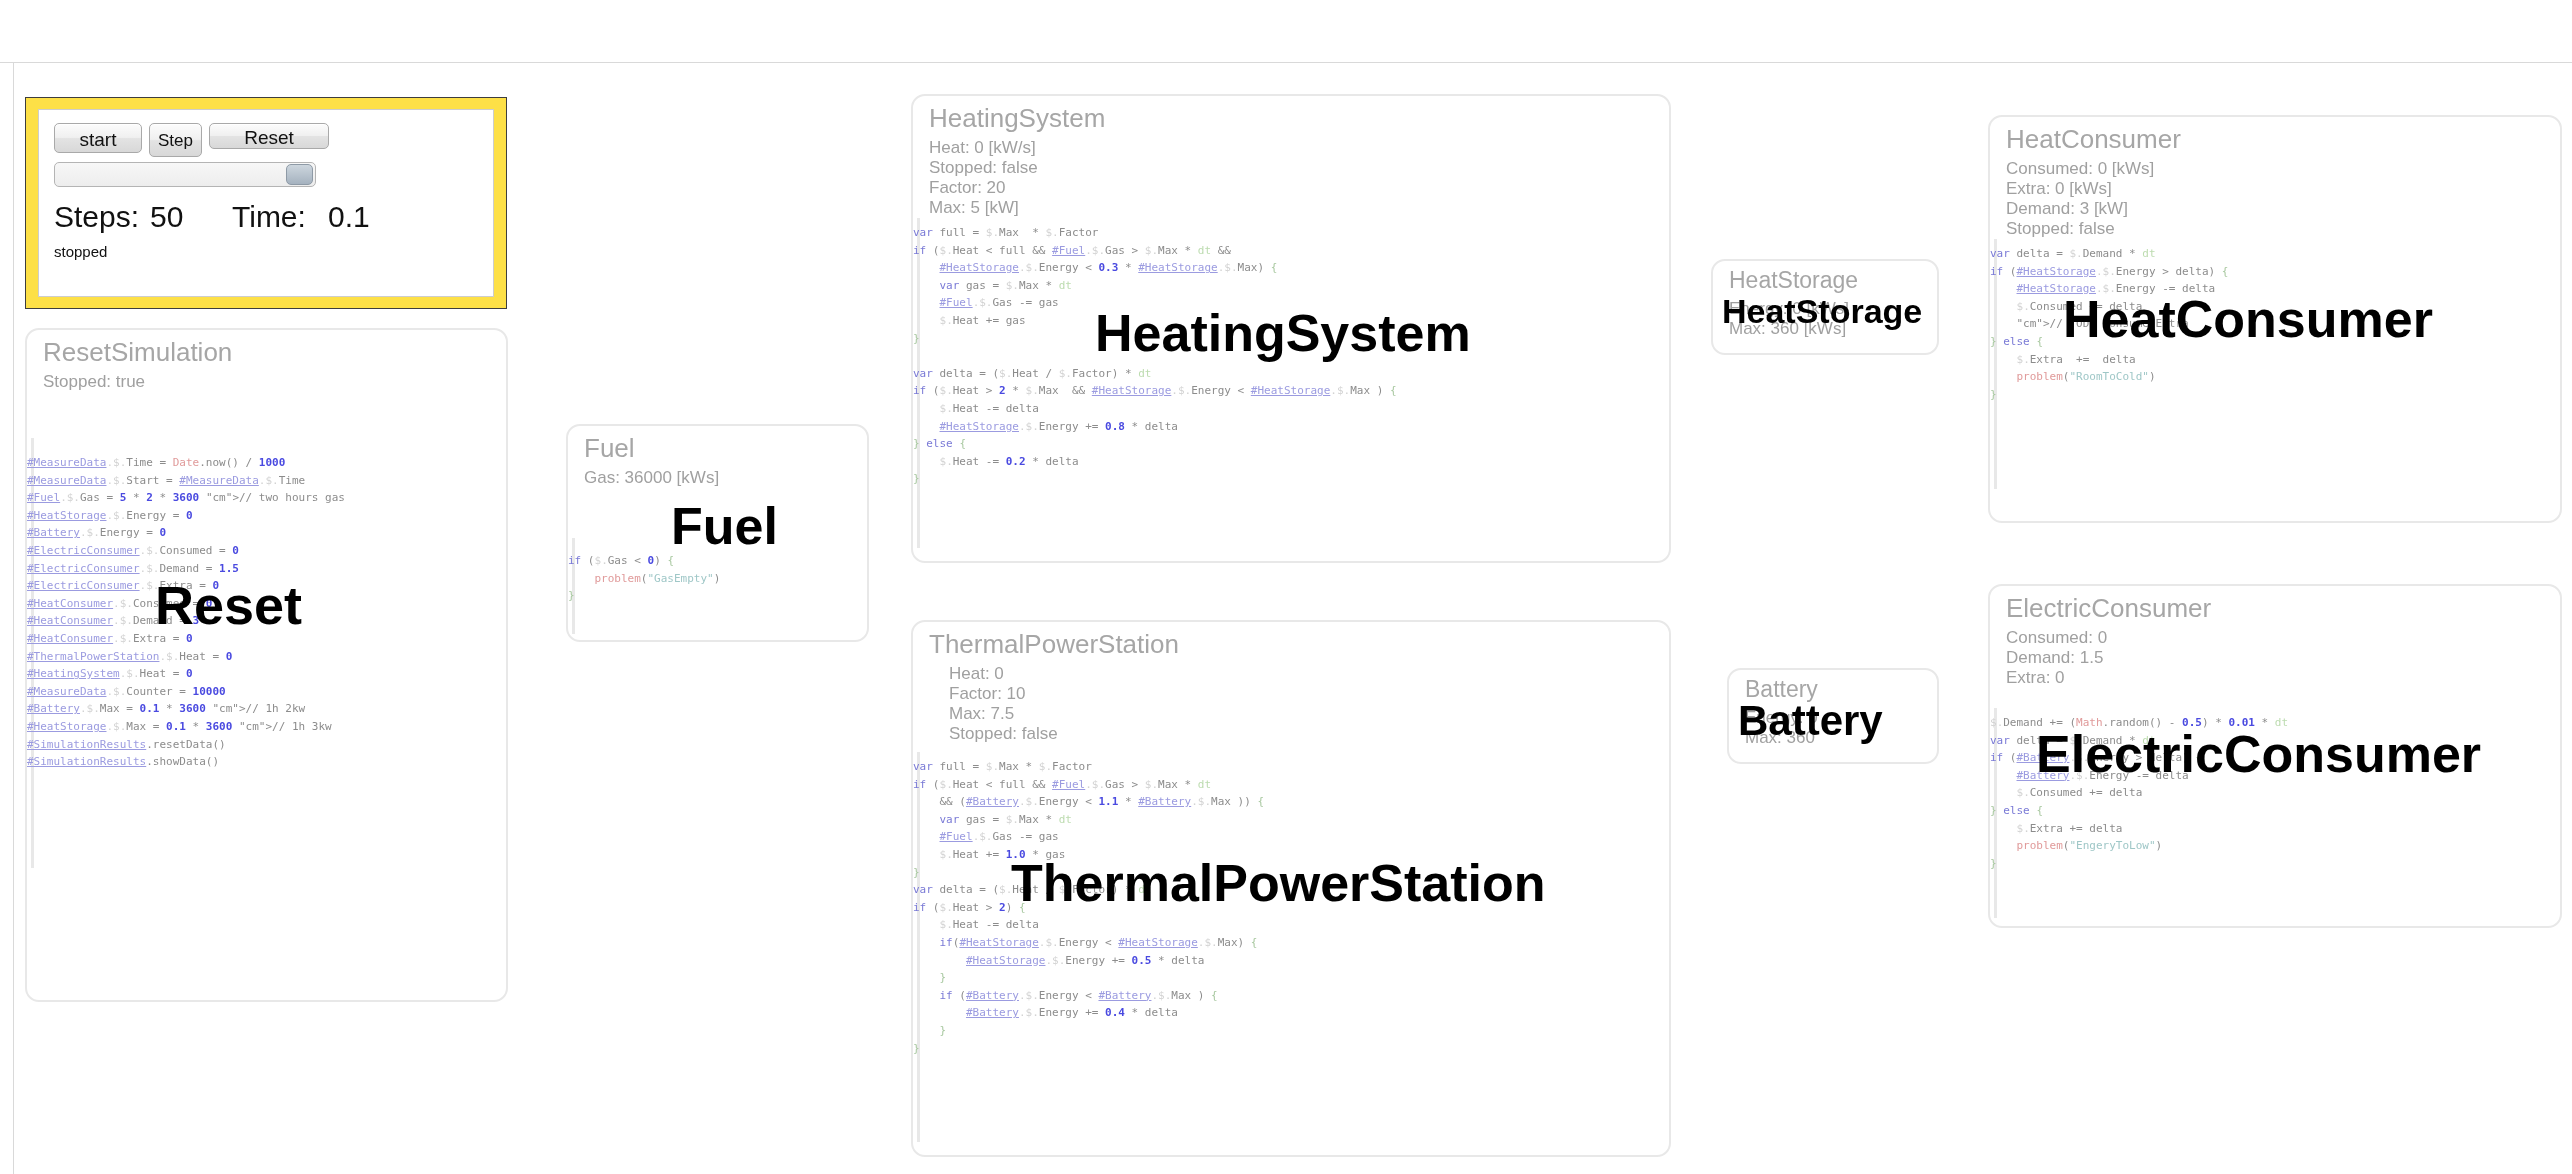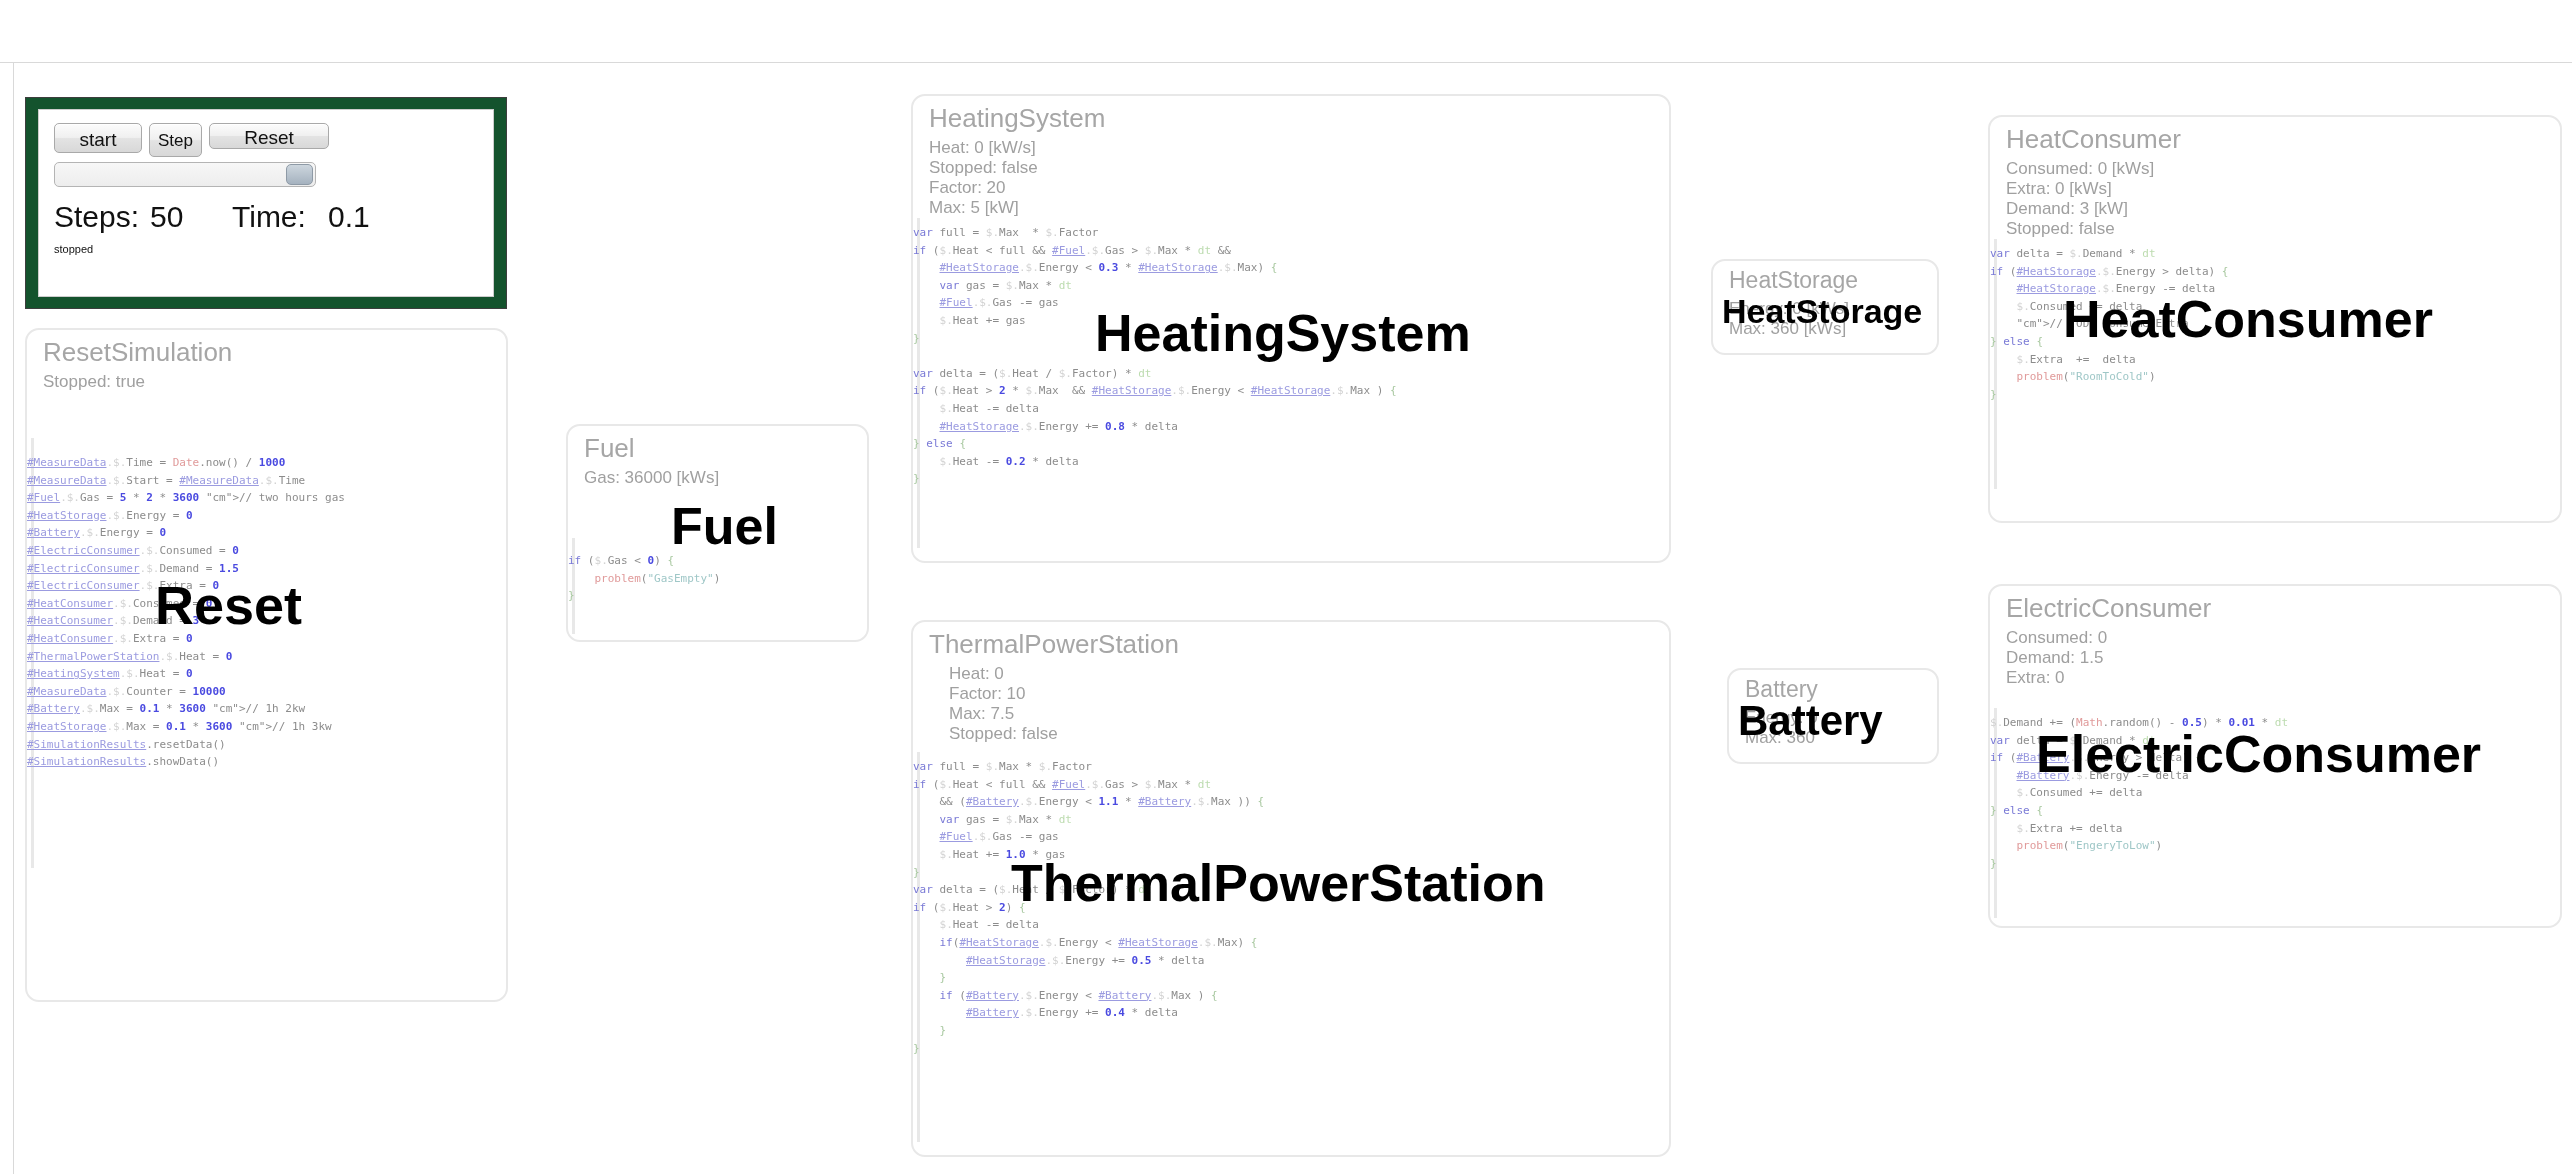--- a/index.html
+++ b/index.html
@@ -32,21 +32,21 @@
     position: absolute;
     left: 13px; top: 63px; width: 1px; height: 1111px;
     background: #d9d9d9;
   }
 
   
   .control-panel {
     position: absolute;
     left: 25px; top: 97px;
     width: 482px; height: 212px;
-    background: #14532d;
+    background: #fde047;
     border: 1px solid #3d3d3d;
   }
   .control-inner {
     position: absolute;
     left: 12px; top: 11px;
     width: 456px; height: 188px;
     border: 1px solid #cdcdcd;
     background: #ffffff;
   }
   .btn-row { position: absolute; left: 15px; top: 13px; display: flex; gap: 7px; align-items: flex-start; }
@@ -91,21 +91,21 @@
     white-space: pre;
     font-family: "Liberation Sans", sans-serif;
   }
   .readout span { display: inline-block; }
   .r-steps-label { width: 96px; }
   .r-steps-val   { width: 82px; text-align: left; }
   .r-time-label  { width: 96px; }
   .state-label {
     position: absolute;
     left: 15px; top: 133px;
-    font-size: 11px;
+    font-size: 15px;
     color: #111;
   }
 
   
   .card {
     position: absolute;
     background: #ffffff;
     border: 2px solid #e8e8e8;
     border-radius: 14px;
     overflow: hidden;

